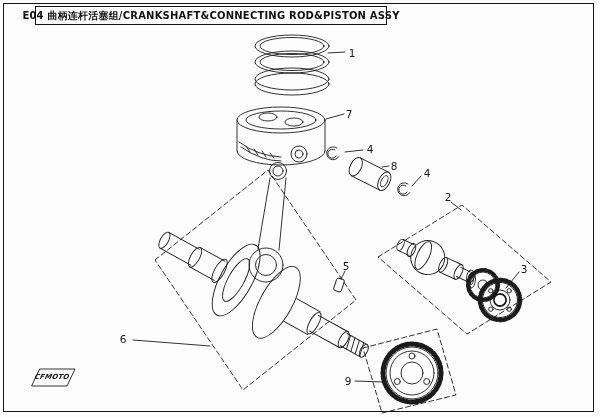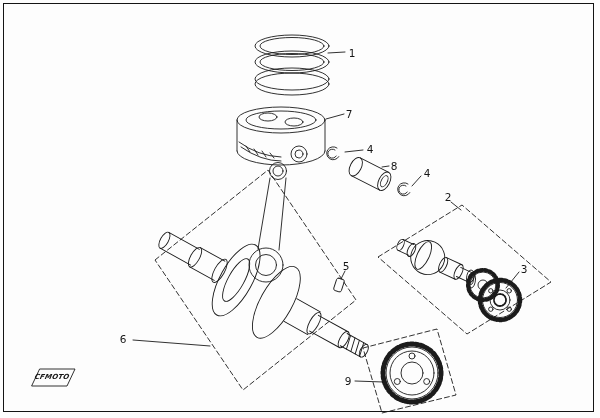--- a/index.html
+++ b/index.html
@@ -168,20 +168,23 @@
         <path d="M519,272 L506,288"></path>
         <path d="M345,271 L341,279"></path>
         <path d="M133,340 L210,346"></path>
         <path d="M355,381 L383,382"></path>
       </g>
 
       <polygon points="40,369 75,369 67,386 32,386"></polygon>
     </g>
   </svg>
 
+  <div class="title-box">
+    <span>E04 曲柄连杆活塞组/CRANKSHAFT&amp;CONNECTING ROD&amp;PISTON ASSY</span>
+  </div>
 
   <div class="callout" style="left:352px;top:53px">1</div>
   <div class="callout" style="left:349px;top:114px">7</div>
   <div class="callout" style="left:370px;top:149px">4</div>
   <div class="callout" style="left:394px;top:166px">8</div>
   <div class="callout" style="left:427px;top:173px">4</div>
   <div class="callout" style="left:448px;top:197px">2</div>
   <div class="callout" style="left:524px;top:269px">3</div>
   <div class="callout" style="left:346px;top:266px">5</div>
   <div class="callout" style="left:123px;top:339px">6</div>

